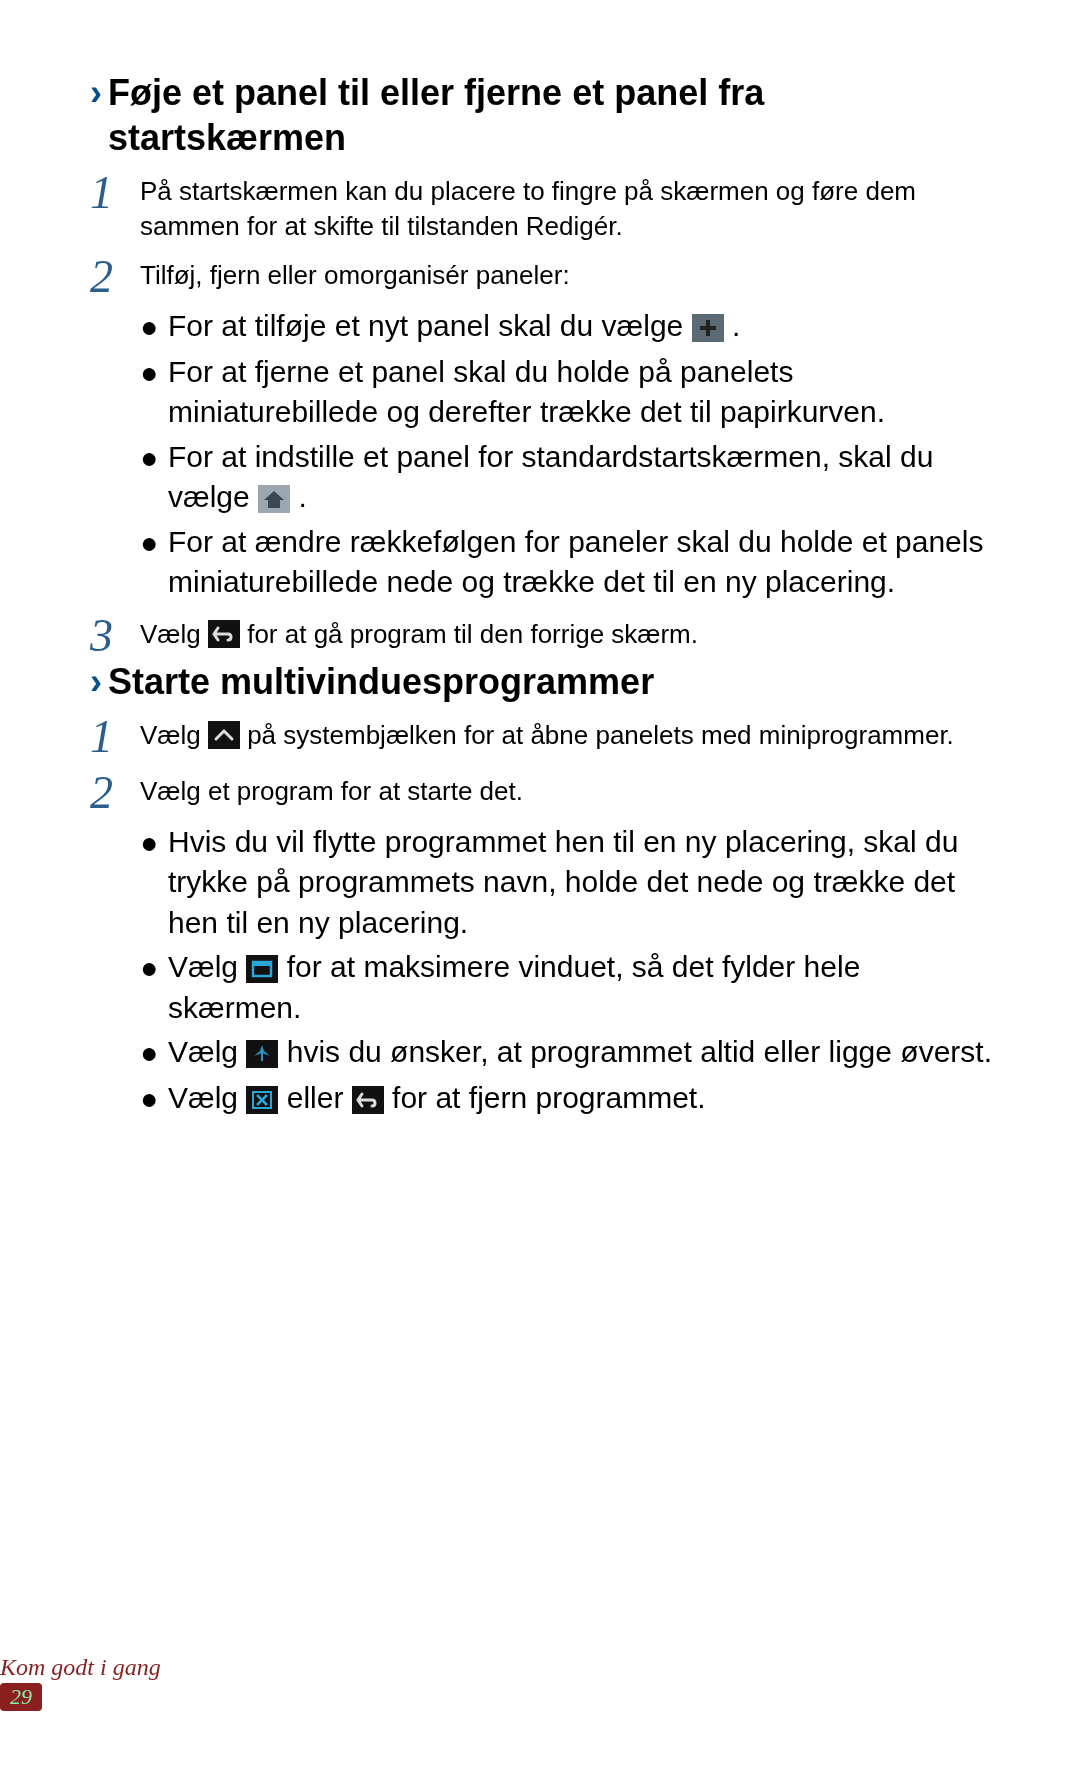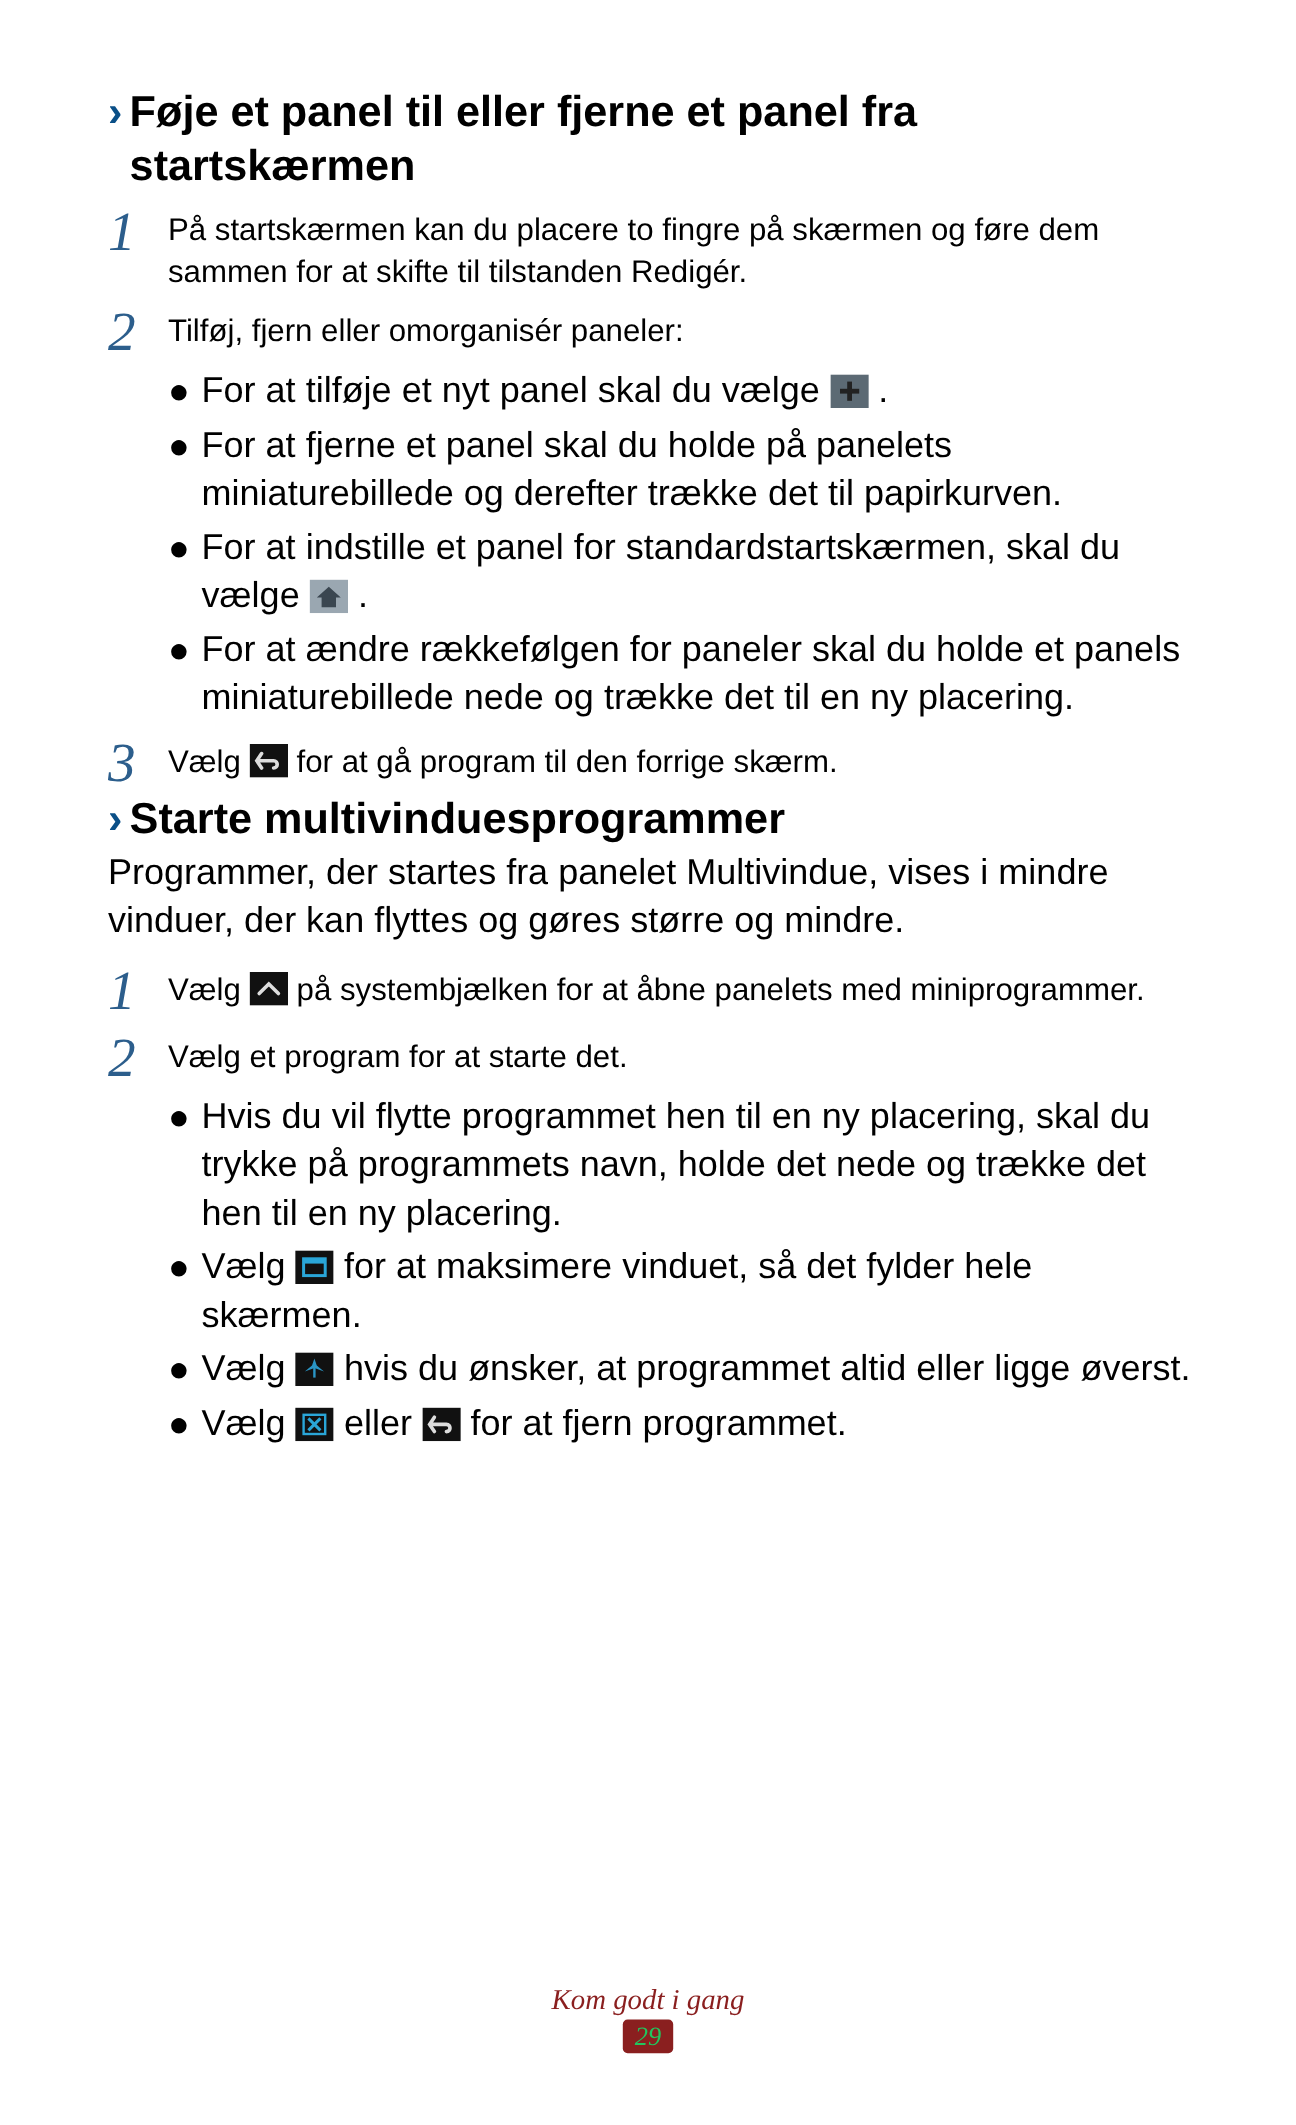--- a/index.html
+++ b/index.html
@@ -76,32 +76,31 @@
     width: 32px;
     height: 28px;
     vertical-align: middle;
     position: relative;
     top: -2px;
   }
   .footer {
     position: absolute;
     bottom: 60px;
     left: 0; right: 0;
-    text-align: center;
   }
   .footer-title {
     font-family: Georgia, 'Times New Roman', serif;
     font-style: italic;
     color: #8a1f1f;
     font-size: 24px;
   }
   .footer-page {
     display: inline-block;
     background: #8a1f1f;
-    color: #22c55e;
+    color: #86efac;
     font-family: Georgia, 'Times New Roman', serif;
     font-style: italic;
     font-size: 22px;
     padding: 1px 10px;
     border-radius: 4px;
     margin-top: 2px;
   }
 </style>
 </head>
 <body>
@@ -172,21 +171,20 @@
           </svg>
       </span>
       <span> for at gå program til den forrige skærm.</span>
     </div>
   </div>
 
   <div class="heading section-gap">
     <span class="chev">›</span>
     <span>Starte multivinduesprogrammer</span>
   </div>
-  <div class="intro">Programmer, der startes fra panelet Multivindue, vises i mindre vinduer, der kan flyttes og gøres større og mindre.</div>
 
   <div class="step">
     <div class="num">1</div>
     <div class="step-body">
       <span>Vælg </span>
       <span class="inline-icon">
         <svg viewBox="0 0 32 28">
             <rect x="0" y="0" width="32" height="28" fill="#111"></rect>
             <polyline points="8,18 16,10 24,18" stroke="#ddd" stroke-width="3" fill="none" stroke-linecap="round"></polyline>
           </svg>

